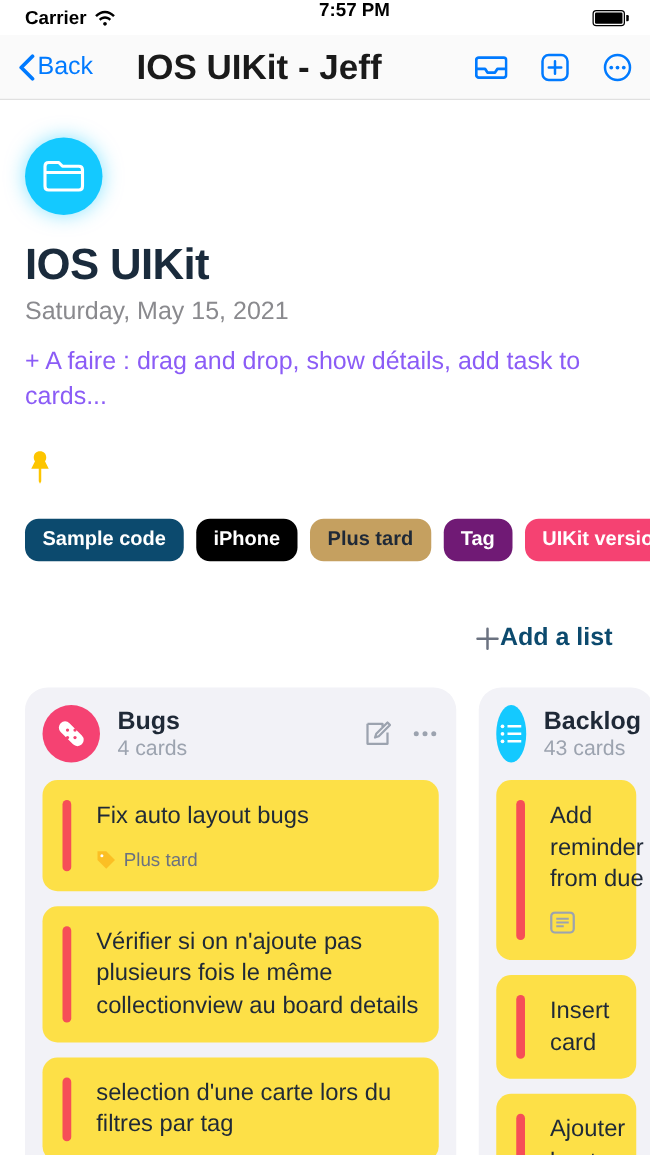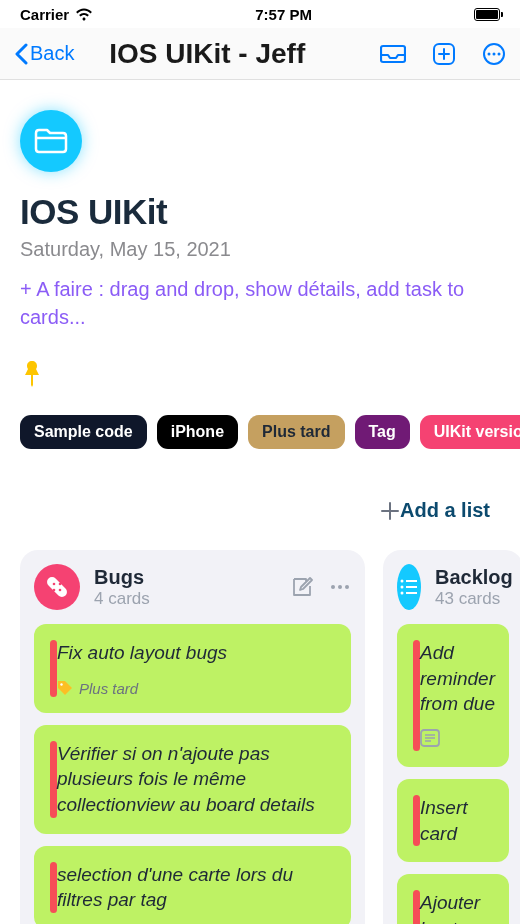--- a/index.html
+++ b/index.html
@@ -1,18 +1,18 @@
 <!DOCTYPE html>
 <html><head>
   <meta charset="utf-8">
   <style>
     * { margin: 0; padding: 0; box-sizing: border-box; font-family: -apple-system, BlinkMacSystemFont, 'Segoe UI', sans-serif; }
     body { width: 520px; height: 924px; background: #fff; overflow: hidden; }
     
-    .status-bar { height: 28px; display: flex; align-items: center; justify-content: space-between; padding: 0 20px; font-size: 15px; font-weight: 600; }
+    .status-bar { height: 28px; display: flex; justify-content: space-between; padding: 0 20px; font-size: 15px; font-weight: 600; }
     .status-left { display: flex; align-items: center; gap: 6px; }
     .status-right { display: flex; align-items: center; }
     .battery { width: 26px; height: 13px; border: 1.5px solid #000; border-radius: 3px; position: relative; }
     .battery::after { content: ''; position: absolute; right: -4px; top: 3px; width: 2px; height: 5px; background: #000; border-radius: 0 1px 1px 0; }
     .battery::before { content: ''; position: absolute; left: 1px; top: 1px; right: 1px; bottom: 1px; background: #000; border-radius: 1px; }
     
     .nav-bar { height: 52px; display: flex; align-items: center; padding: 0 14px; border-bottom: 0.5px solid rgba(0,0,0,0.1); background: #fafafa; }
     .back-btn { display: flex; align-items: center; color: #007aff; font-size: 20px; gap: 2px; }
     .nav-title { flex: 1; text-align: center; font-size: 28px; font-weight: 700; color: #1a1a1a; margin-left: -40px; }
     .nav-actions { display: flex; align-items: center; gap: 26px; }
@@ -36,21 +36,21 @@
     .lists-container { display: flex; gap: 18px; padding: 14px 20px 0; overflow: hidden; }
     .list-column { background: #f2f2f7; border-radius: 18px; padding: 14px; flex-shrink: 0; width: 345px; }
     .list-column.partial { width: 140px; }
     .list-header { display: flex; align-items: center; gap: 14px; margin-bottom: 14px; }
     .list-icon-badge { width: 46px; height: 46px; border-radius: 50%; display: flex; align-items: center; justify-content: center; }
     .list-header-text { flex: 1; }
     .list-title { font-size: 20px; font-weight: 800; color: #1f2937; }
     .list-count { font-size: 17px; color: #9ca3af; }
     .list-actions { display: flex; gap: 16px; color: #9ca3af; }
     
-    .card { background: #bef264; border-radius: 12px; padding: 16px 16px; margin-bottom: 12px; display: flex; gap: 0; font-style: italic; }
+    .card { background: #fde047; border-radius: 12px; padding: 16px 16px; margin-bottom: 12px; display: flex; gap: 20px; }
     .card-bar { width: 7px; border-radius: 8px; flex-shrink: 0; align-self: stretch; min-height: 40px; }
     .card-content { flex: 1; }
     .card-title { font-size: 19px; color: #1f2937; line-height: 1.35; }
     .card-meta { display: flex; align-items: center; gap: 6px; margin-top: 14px; font-size: 15px; color: #6b7280; }
     .card-meta-icon { color: #fbbf24; }
     .card-attach-icon { display: inline-flex; margin-top: 12px; color: #9ca3af; }
   </style>
 </head>
 <body>
 
@@ -104,21 +104,21 @@
       <div class="board-date">Saturday, May 15, 2021</div>
       <div class="board-desc">+ A faire : drag and drop, show détails, add task to cards...</div>
     </div>
     <svg class="pin-icon" width="24" height="30" viewBox="0 0 24 30">
         <path d="M12 2c-3 0-5 2-5 5 0 2 1 3 1 3l-3 6h6v10l1 2 1-2V16h6l-3-6s1-1 1-3c0-3-2-5-5-5z" fill="#fdc500"></path>
       </svg>
   </div>
 </div>
 
 <div class="tags-row" id="tags-row">
-    <div class="tag" style="background: #0f172a; color: rgb(255, 255, 255);">Sample code</div>
+    <div class="tag" style="background: #0c4a6e; color: rgb(255, 255, 255);">Sample code</div>
     <div class="tag" style="background: #000000; color: rgb(255, 255, 255);">iPhone</div>
     <div class="tag" style="background: rgb(197, 160, 96); color: rgb(31, 41, 55);">Plus tard</div>
     <div class="tag" style="background: #701a75; color: rgb(255, 255, 255);">Tag</div>
     <div class="tag" style="background: rgb(245, 66, 114); color: rgb(255, 255, 255);">UIKit version</div>
   </div>
 
 <div class="add-list-row">
   <div class="add-list-btn">
     <svg width="20" height="20" viewBox="0 0 20 20">
         <path d="M10 2v16M2 10h16" stroke="#6b7280" stroke-width="2" stroke-linecap="round"></path>

